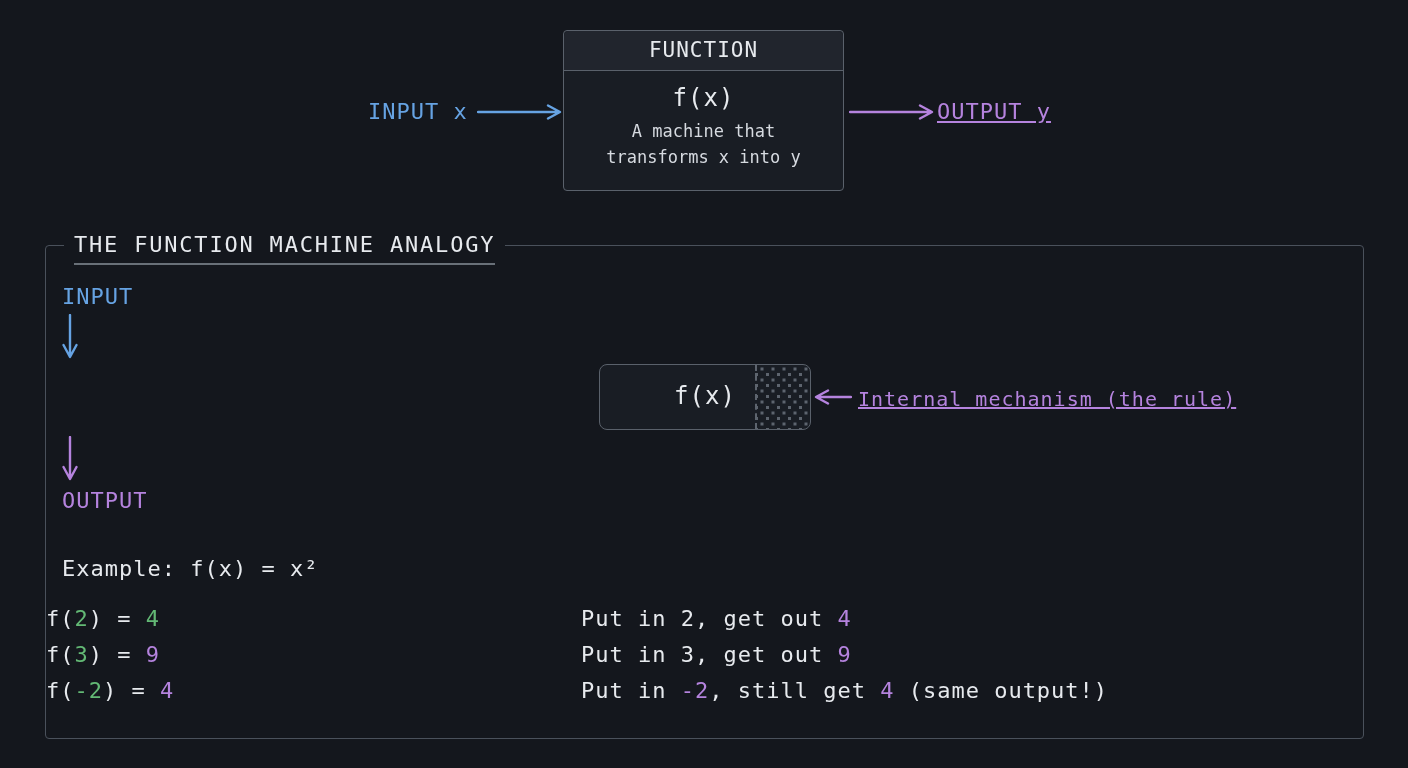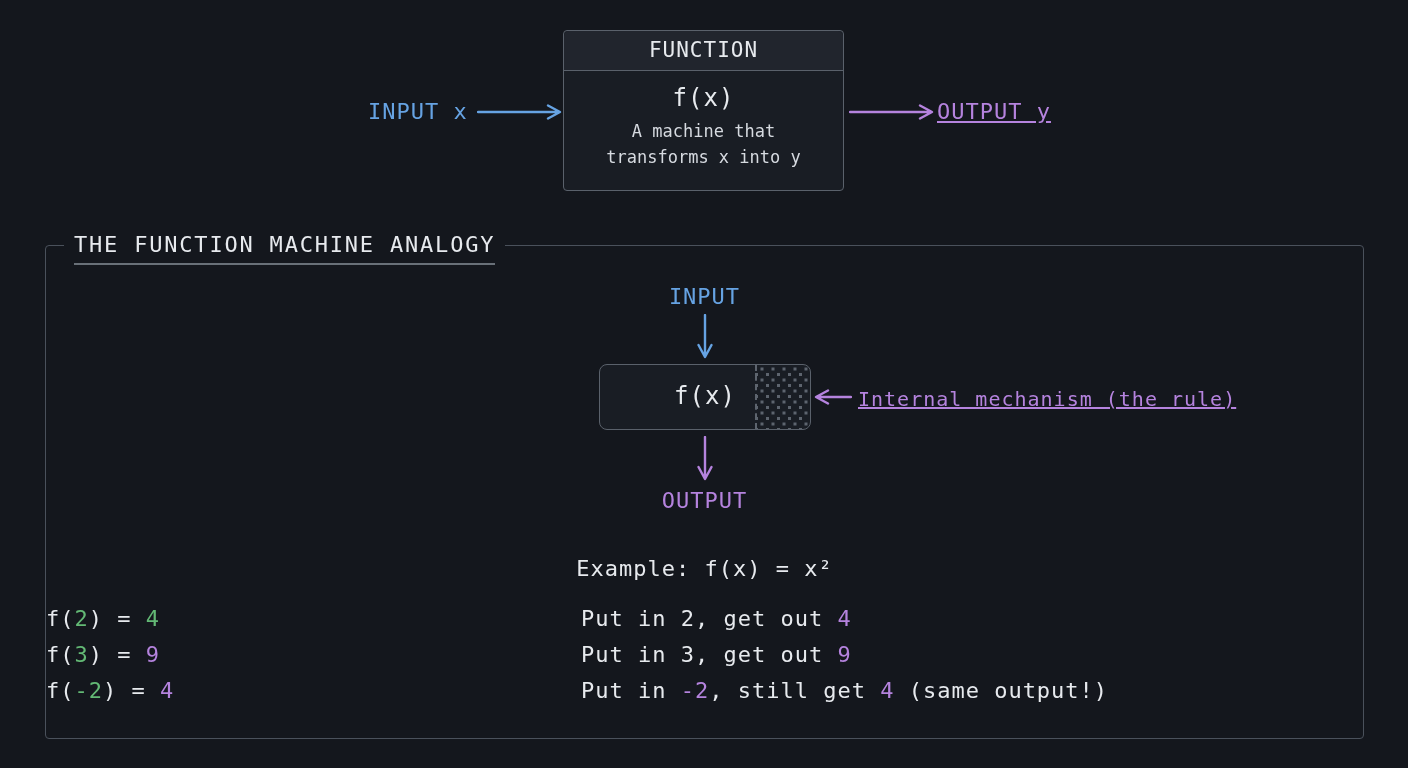--- a/index.html
+++ b/index.html
@@ -59,21 +59,21 @@
   }
   .analogy-title{
     position:absolute;left:18px;top:-16px;
     background:var(--background);padding:0 10px;
     font-size:22px;letter-spacing:1.8px;line-height:30px;
     color:var(--text-primary);white-space:nowrap;
   }
   .analogy-title .t-inner{
     display:inline-block;border-bottom:2px solid var(--underline);padding-bottom:3px;
   }
-  .center-row{position:absolute;left:0;width:100%;text-align:center;}
+  .center-row{position:absolute;left:16px;width:100%;}
   #panel-input{top:36px;font-size:22px;letter-spacing:1px;line-height:30px;}
   #panel-arrow-down-blue{top:68px;height:46px;}
   #panel-arrow-down-purple{top:190px;height:46px;}
   #panel-output{top:240px;font-size:22px;letter-spacing:1px;line-height:30px;}
   #example-heading{top:308px;font-size:22px;letter-spacing:1px;line-height:30px;}
 
   .machine-box{
     position:absolute;left:553px;top:118px;width:212px;height:66px;
     background:var(--panel-bg);
     border:1.5px solid var(--border-strong);border-radius:8px;

